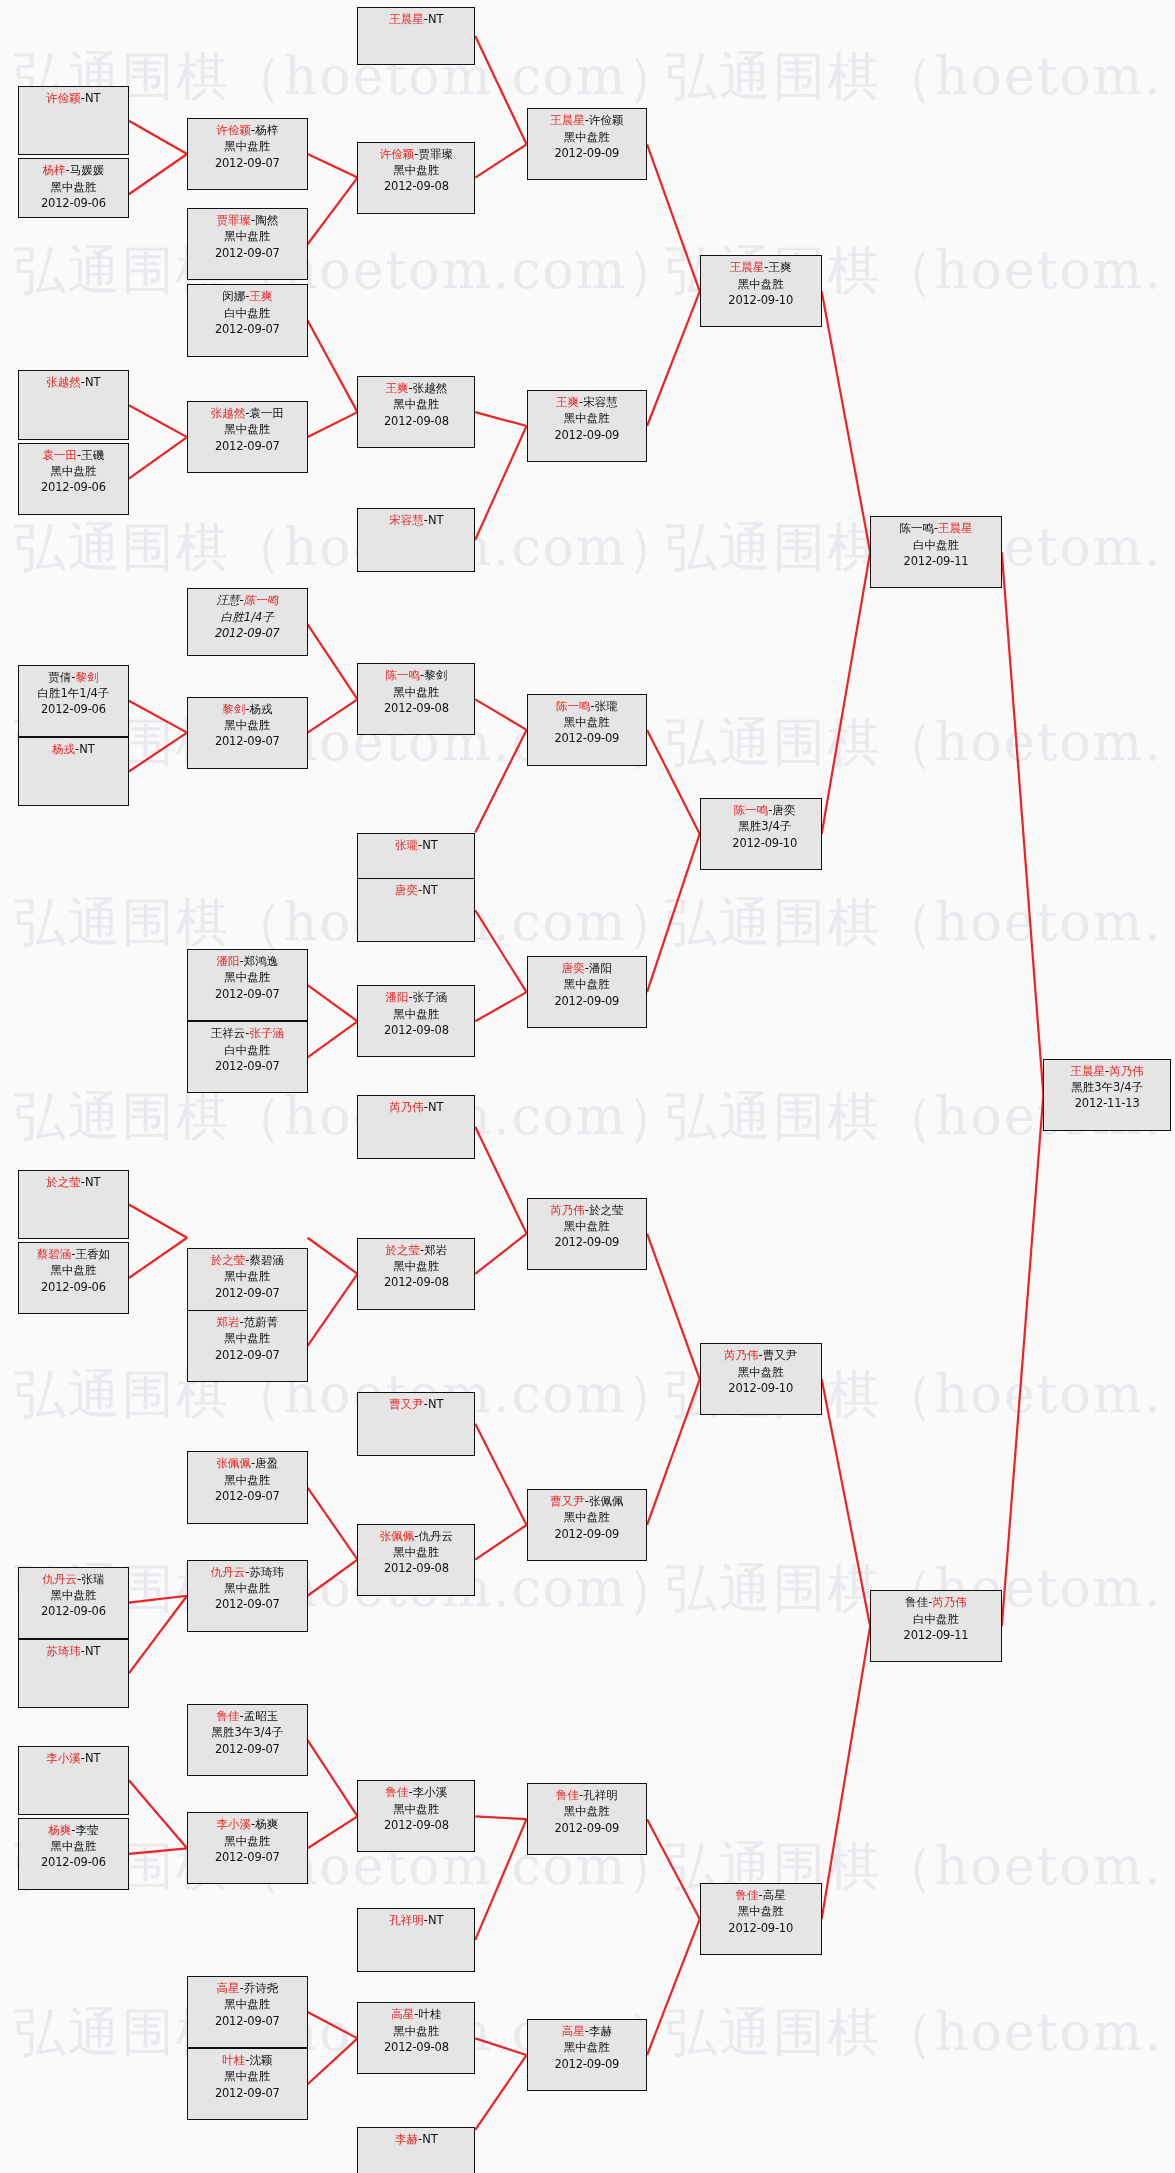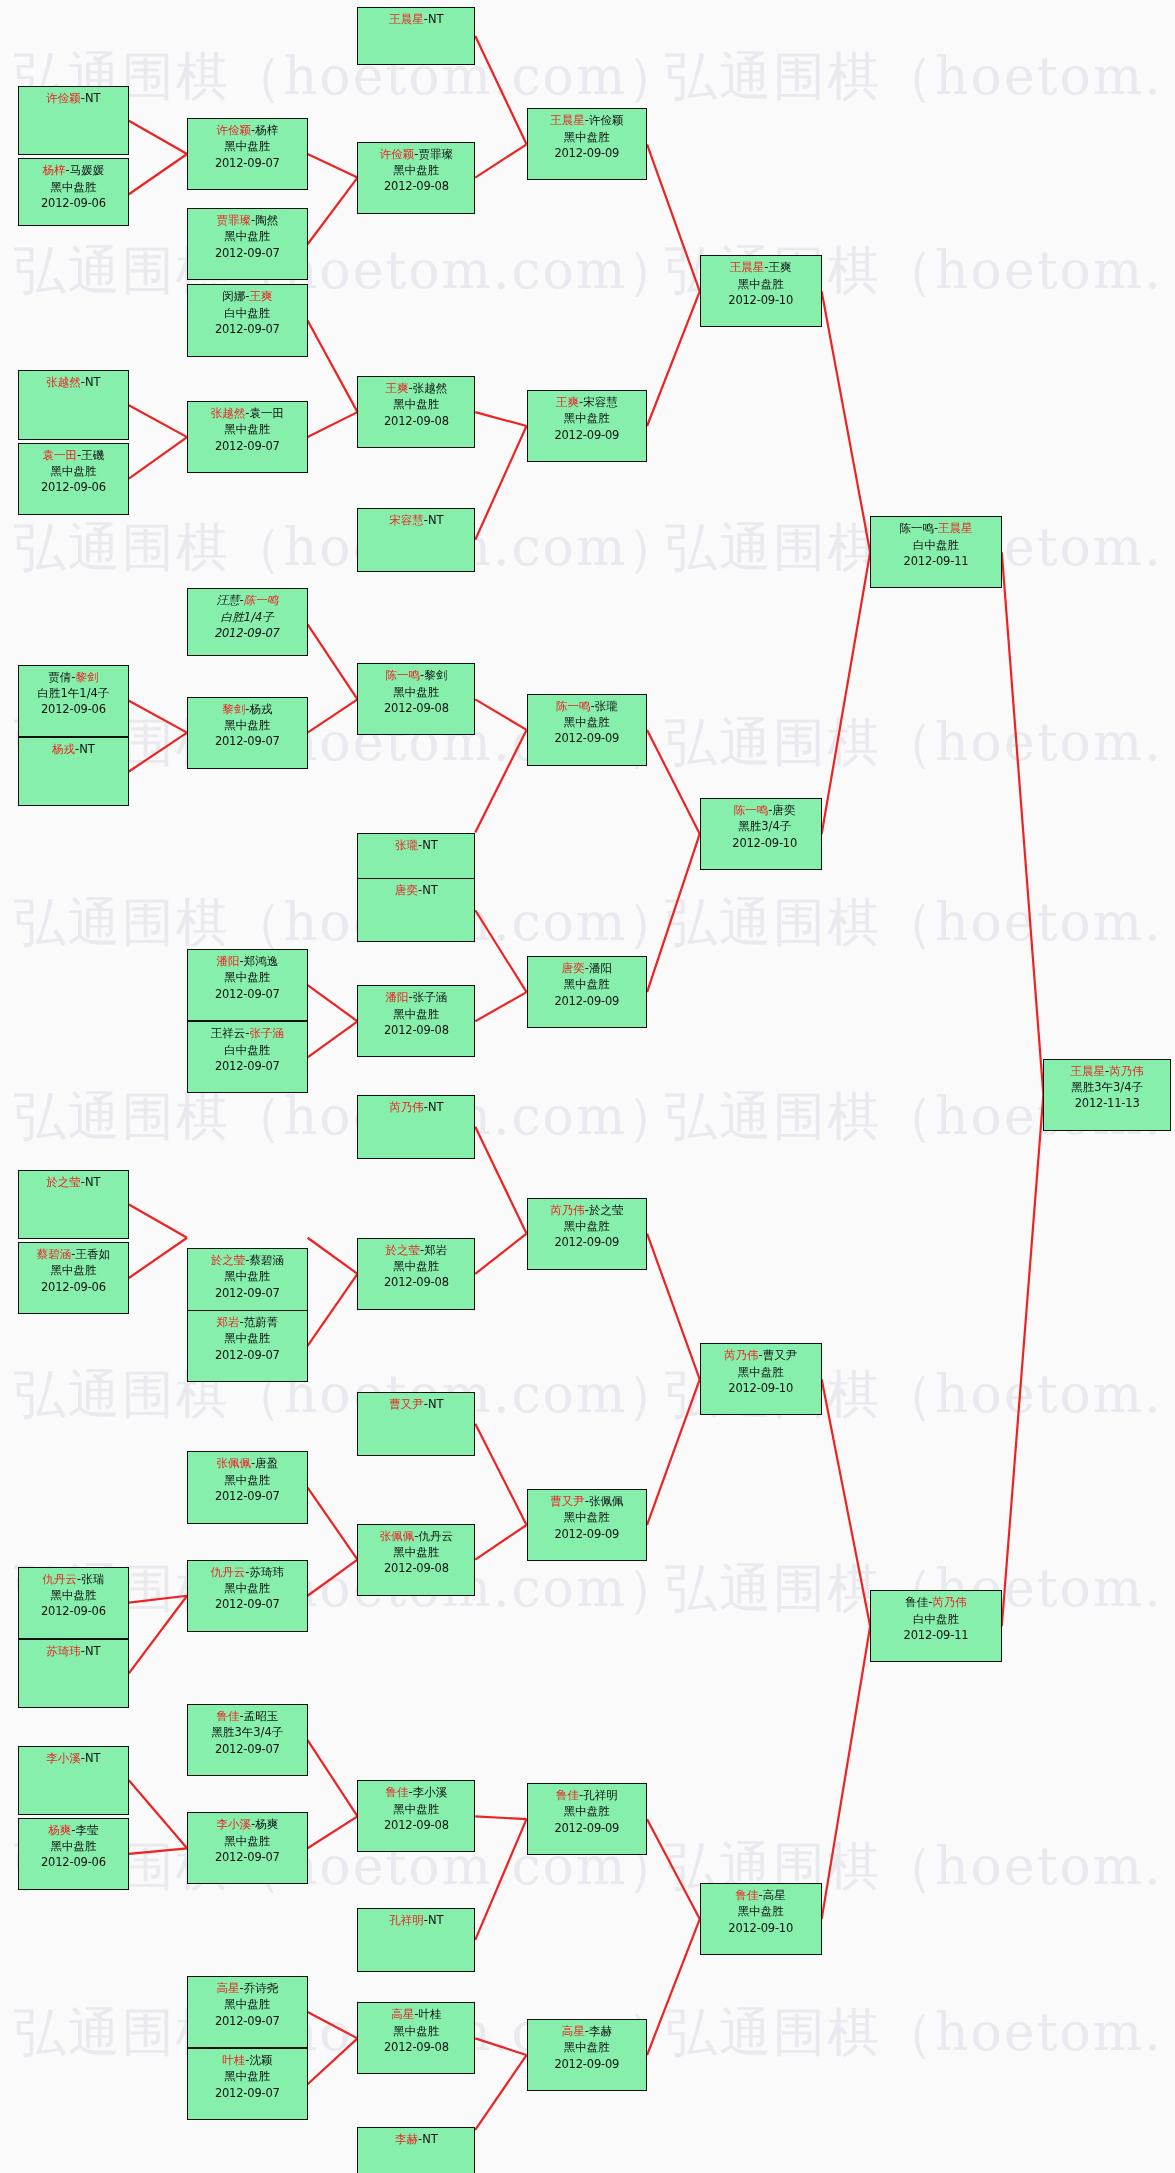--- a/index.html
+++ b/index.html
@@ -20,21 +20,21 @@
     white-space:nowrap;
     letter-spacing:2px;
     user-select:none;
   }
   #lines{position:absolute;inset:0;z-index:1;pointer-events:none;}
   .box{
     position:absolute;
     z-index:2;
     box-sizing:border-box;
     border:1.6px solid #111;
-    background:#86efac;
+    background:#e5e5e5;
     font-family:"DejaVu Sans","Liberation Sans",sans-serif;
     font-size:11.5px;
     line-height:1.42;
     text-align:center;
     padding-top:3px;
     color:#111;
     overflow:hidden;
   }
   .box .ttl{white-space:nowrap;}
   .box .res{white-space:nowrap;}
@@ -126,21 +126,21 @@
       <line x1="821.6686320754717" y1="833.9546615581098" x2="870.1650943396227" y2="552.2694763729246" stroke="#ee2222" stroke-width="2.2"></line>
       <line x1="821.6686320754717" y1="1379.2860791826308" x2="870.1650943396227" y2="1626.2809706257983" stroke="#ee2222" stroke-width="2.2"></line>
       <line x1="821.6686320754717" y1="1919.0670498084291" x2="870.1650943396227" y2="1626.2809706257983" stroke="#ee2222" stroke-width="2.2"></line>
       <line x1="1001.7983490566038" y1="552.2694763729246" x2="1043.3667452830189" y2="1094.8256704980843" stroke="#ee2222" stroke-width="2.2"></line>
       <line x1="1001.7983490566038" y1="1626.2809706257983" x2="1043.3667452830189" y2="1094.8256704980843" stroke="#ee2222" stroke-width="2.2"></line>
     </svg>
   <div id="boxes">
       <div class="box" style="left: 18.013px; top: 86.0319px; width: 110.849px; height: 69.3806px;">
         <div class="ttl"><span class="rd">许俭颖</span><span class="bk">-</span><span class="bk">NT</span></div>
       </div>
-      <div class="box" style="left: 18.013px; top: 158.188px; width: 110.849px; height: 68px;">
+      <div class="box" style="left: 18.013px; top: 158.188px; width: 110.849px; height: 60px;">
         <div class="ttl"><span class="rd">杨梓</span><span class="bk">-</span><span class="bk">马媛媛</span></div>
         <div class="res">黑中盘胜</div>
         <div class="dt">2012-09-06</div>
       </div>
       <div class="box" style="left: 18.013px; top: 370.492px; width: 110.849px; height: 69.3806px;">
         <div class="ttl"><span class="rd">张越然</span><span class="bk">-</span><span class="bk">NT</span></div>
       </div>
       <div class="box" style="left: 18.013px; top: 442.648px; width: 110.849px; height: 72.1558px;">
         <div class="ttl"><span class="rd">袁一田</span><span class="bk">-</span><span class="bk">王磯</span></div>
         <div class="res">黑中盘胜</div>

